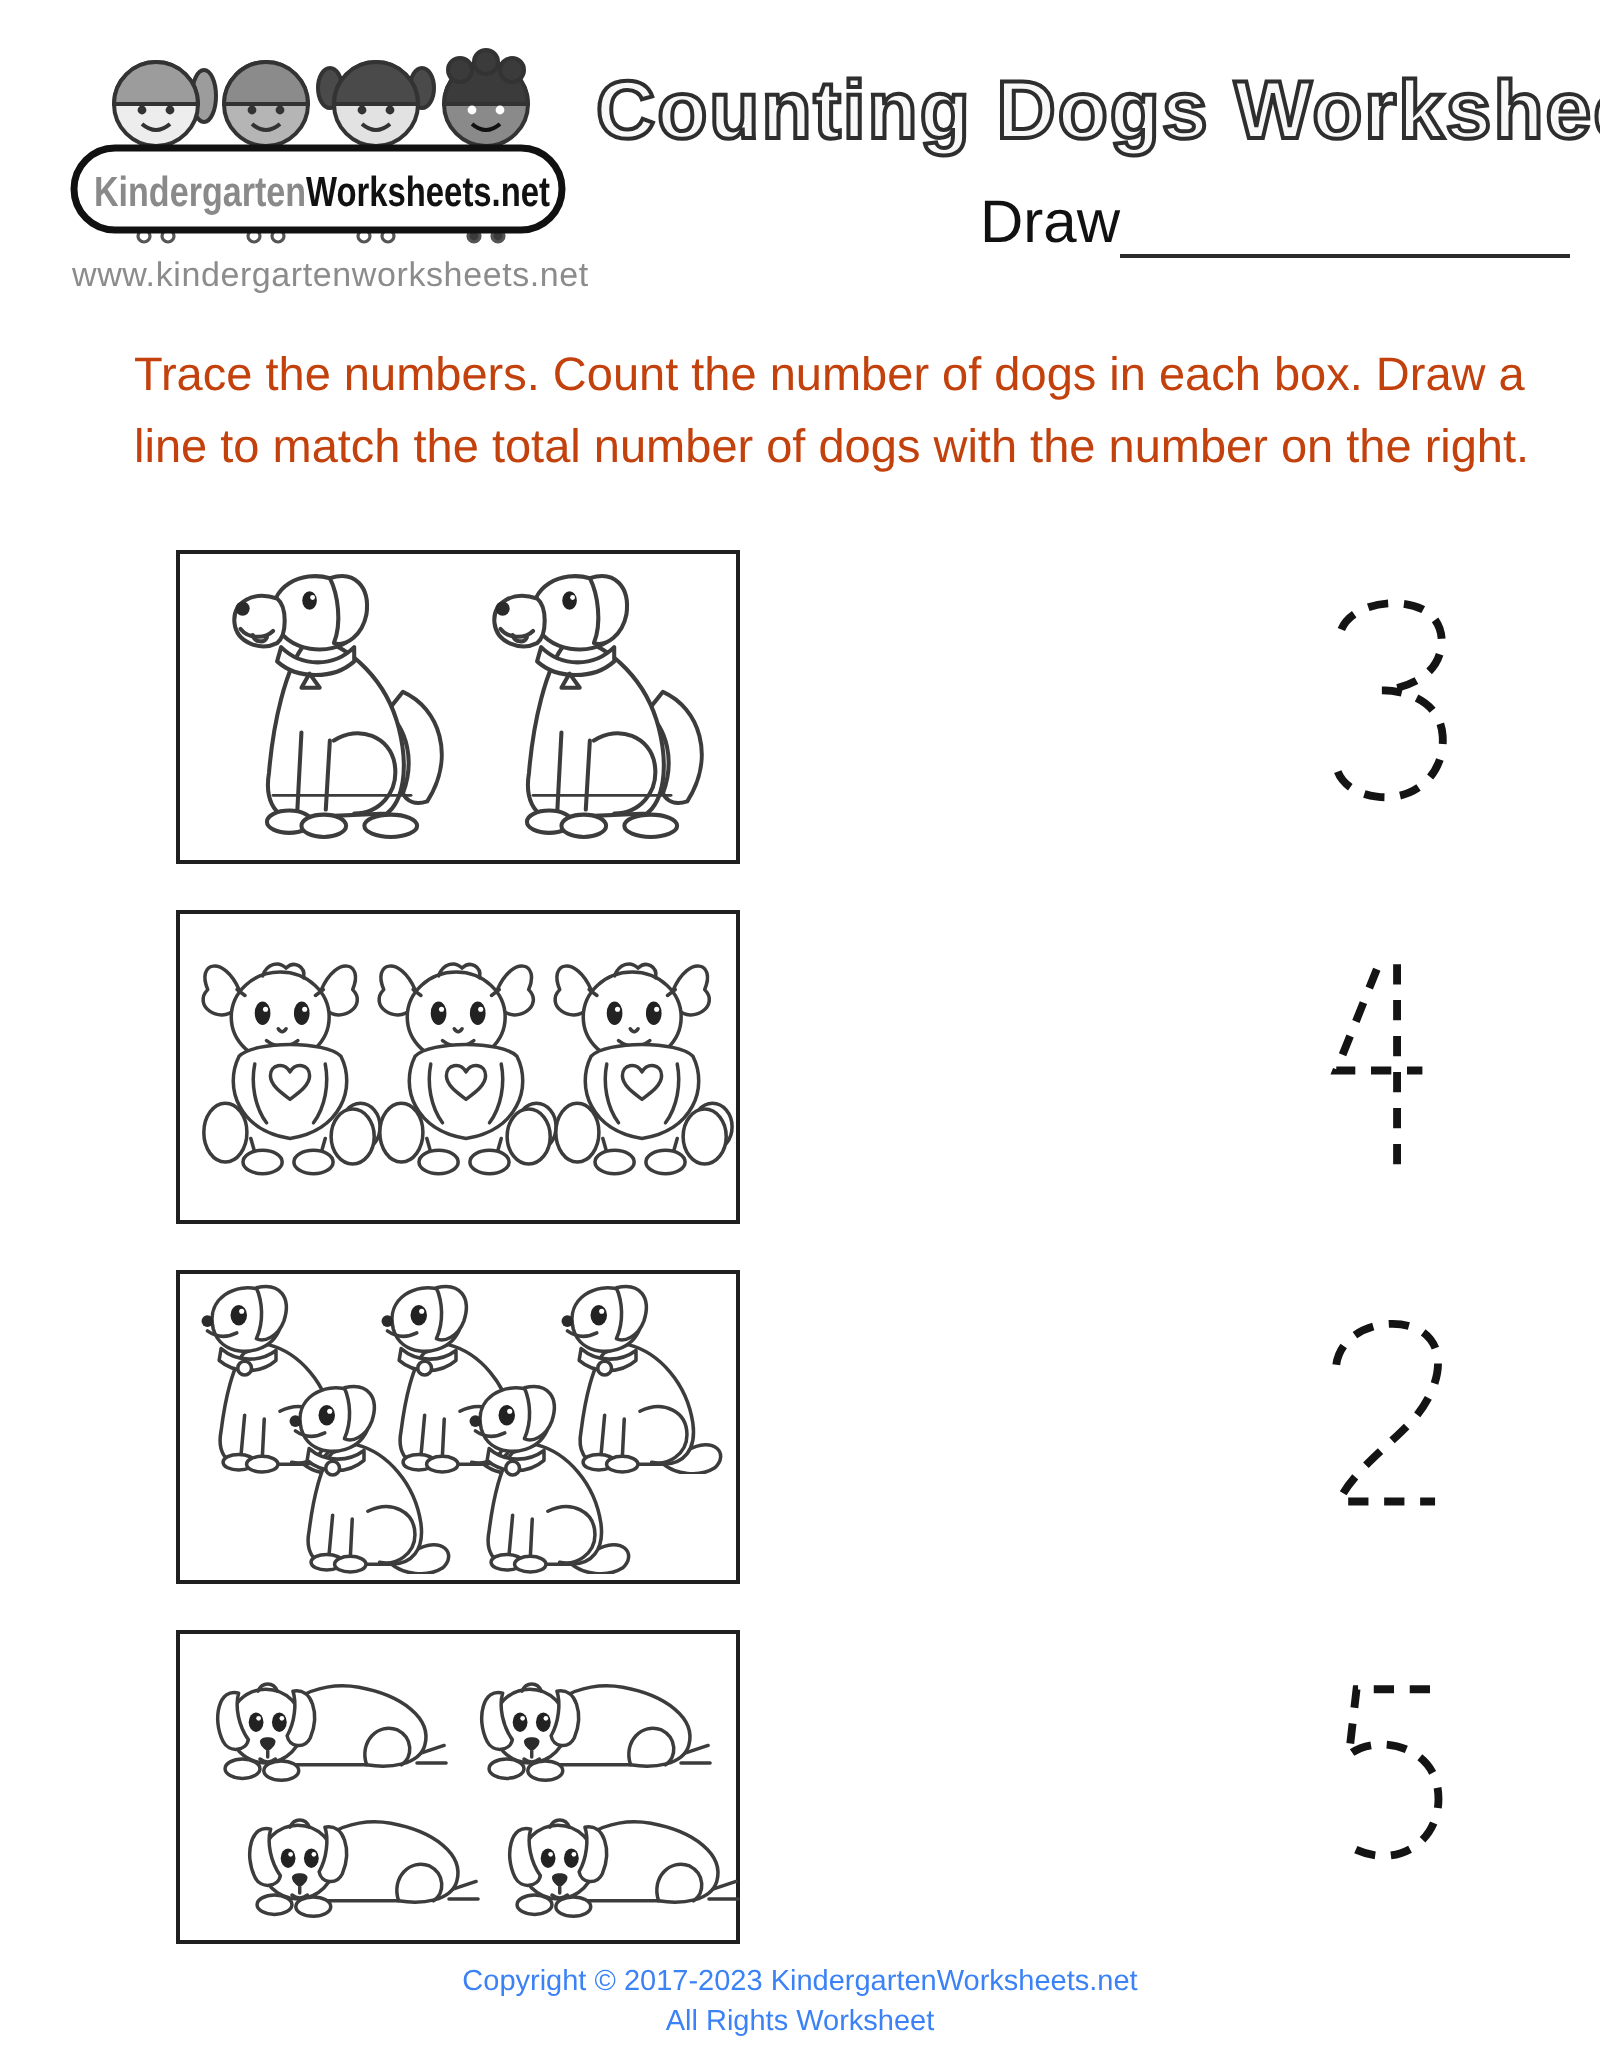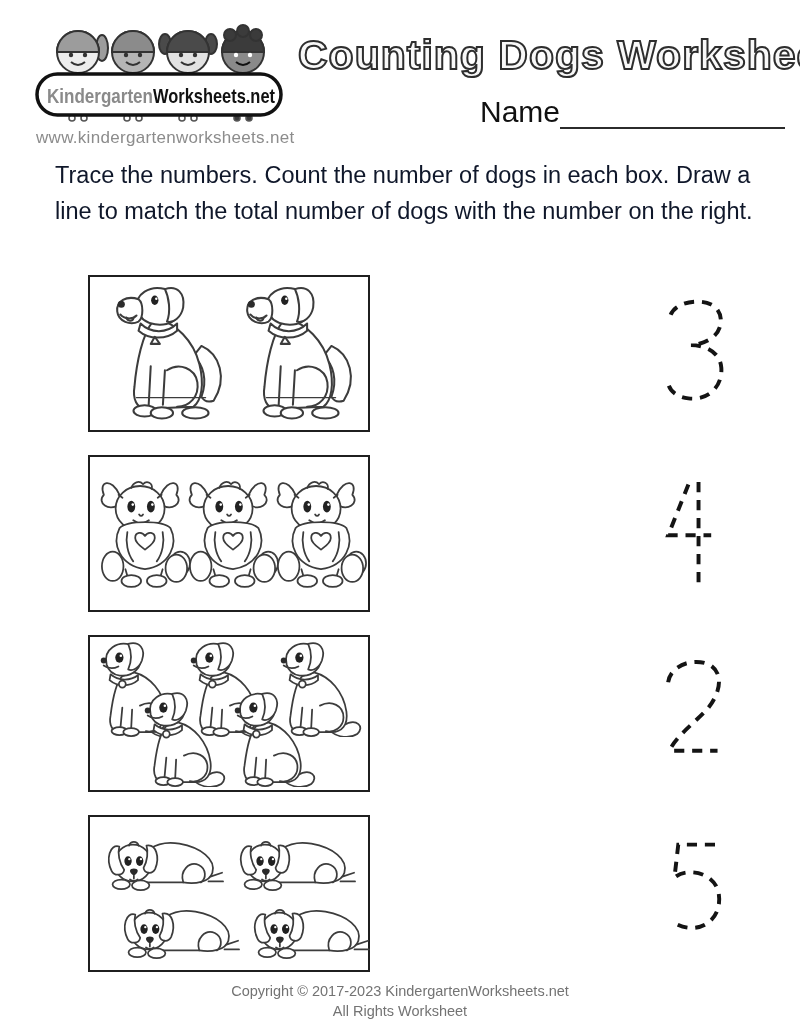--- a/index.html
+++ b/index.html
@@ -15,22 +15,22 @@
   .title-block{flex:1;padding-left:14px;}
   .page-title{
     margin:14px 0 0 0;font-size:41px;font-weight:700;letter-spacing:1px;
     color:#f8f8f8;-webkit-text-stroke:2px #2e2e2e;text-shadow:0 0 1px #555;
     font-family:"Liberation Sans", sans-serif;white-space:nowrap;
   }
   .name-row{margin-top:16px;text-align:right;padding-right:50px;font-size:30px;color:#111;}
   .name-line{display:inline-block;width:225px;border-bottom:2px solid #2b2b2b;height:30px;vertical-align:bottom;}
   
   .instructions{
-    position:absolute;top:158px;left:55px;width:706px;margin:0;
-    font-size:23.5px;line-height:1.53;color:#0f172a;
+    position:absolute;top:158px;left:55px;width:706px;margin:12px;
+    font-size:23.5px;line-height:1.53;color:#c2410c;
   }
   
   .rows{position:absolute;top:275px;left:0;right:0;}
   .row{display:flex;align-items:center;height:157px;margin:0 0 23px 88px;}
   .dog-box{
     position:relative;width:278px;height:153px;border:2px solid #1f1f1f;background:#fff;
     flex:0 0 auto;
   }
   .dog{position:absolute;}
   
@@ -56,21 +56,21 @@
   .row[data-row="3"] .dog:nth-child(3){left:24px;top:84px;}
   .row[data-row="3"] .dog:nth-child(4){left:154px;top:84px;}
   
   .trace{margin-left:auto;margin-right:62px;width:84px;height:114px;}
   .trace path{
     fill:none;stroke:#141414;stroke-width:3.1;
     stroke-dasharray:8 6.2;stroke-linecap:butt;
   }
   
   .footer{position:absolute;top:981px;left:0;width:100%;text-align:center;
-    font-size:14.5px;color:#737373;line-height:1.4;}
+    font-size:14.5px;color:#3b82f6;line-height:1.4;}
 </style>
 </head>
 <body>
 
 <svg width="0" height="0" style="position:absolute" aria-hidden="true">
   <defs>
     <symbol id="sym-labrador-sitting" viewBox="0 0 122 136">
       <g fill="#fff" stroke="#3c3c3c" stroke-width="2" stroke-linecap="round" stroke-linejoin="round">
         <path d="M92,62 C110,70 118,94 104,116 C98,118 94,116 92,112 C98,96 94,80 84,72 Z"></path>
         <path d="M50,36 C66,40 84,56 90,80 C95,100 92,116 84,122 L38,124 C28,124 24,114 26,102 C28,78 34,50 44,38 Z"></path>
@@ -218,21 +218,21 @@
           <text x="13" y="85" font-family="Liberation Sans, sans-serif" font-weight="bold" font-size="21" fill="#8a8a8a" textLength="106" lengthAdjust="spacingAndGlyphs">Kindergarten</text>
           <text x="119" y="85" font-family="Liberation Sans, sans-serif" font-weight="bold" font-size="21" fill="#111" textLength="122" lengthAdjust="spacingAndGlyphs">Worksheets.net</text>
         </g>
       </svg>
       <div class="logo-url">www.kindergartenworksheets.net</div>
     </div>
 
     <div class="title-block">
       <h1 class="page-title">Counting Dogs Worksheet</h1>
       <div class="name-row">
-        <span>Name</span><span class="name-line"></span>
+        <span>Draw</span><span class="name-line"></span>
       </div>
     </div>
   </div>
 
   <p class="instructions">Trace the numbers. Count the number of dogs in each box. Draw a line to match the total number of dogs with the number on the right.</p>
 
   <div class="rows">
     <div class="row" data-row="0">
       <div class="dog-box">
           <svg class="dog">

